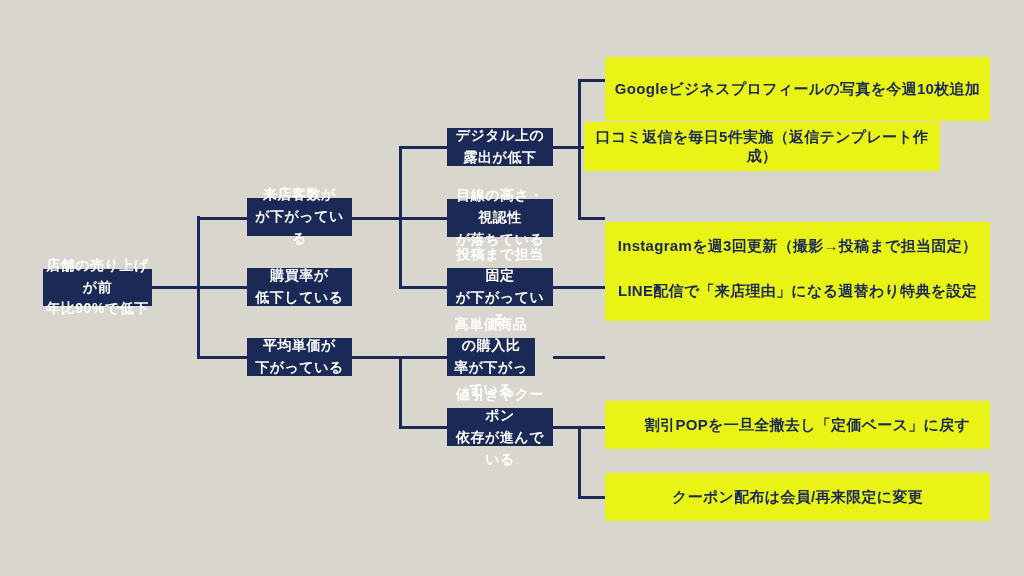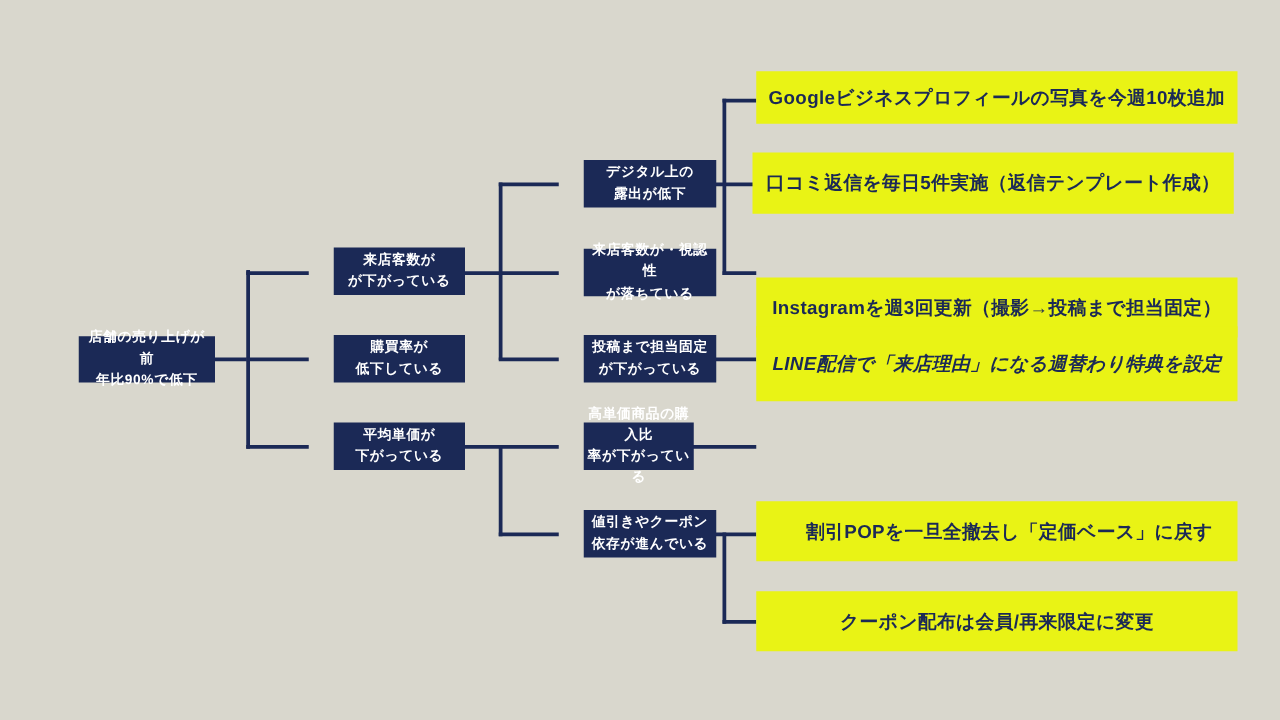--- a/index.html
+++ b/index.html
@@ -9,23 +9,23 @@
     --node_text:#ffffff;
   }
   html,body{margin:0;padding:0;}
   body{font-family:"Liberation Sans",sans-serif;background:var(--background);}
   .stage{
     position:relative;width:1024px;height:576px;
     background:var(--background);overflow:hidden;
   }
   .node{
     position:absolute;background:var(--navy);color:var(--node_text);
-    font-weight:700;font-size:11px;line-height:1.55;letter-spacing:.5px;
+    font-weight:700;font-size:14px;line-height:1.55;letter-spacing:.5px;
     display:flex;align-items:center;justify-content:center;text-align:center;
-    white-space:pre-line;box-sizing:border-box;padding:2px 3px;margin-left:20px;
+    white-space:pre-line;box-sizing:border-box;padding:2px 3px;
   }
   .action{
     position:absolute;background:var(--yellow);color:var(--navy);
     font-weight:700;font-size:15px;letter-spacing:.3px;
     display:flex;align-items:center;justify-content:center;text-align:center;
     box-sizing:border-box;padding:2px 8px;
   }
   .line{position:absolute;background:var(--navy);}
 </style>
 </head>
@@ -66,29 +66,29 @@
 
   <div class="node" style="left:247px;top:198px;width:105px;height:38px;">来店客数が
 が下がっている</div>
   <div class="node" style="left:247px;top:268px;width:105px;height:38px;">購買率が
 低下している</div>
   <div class="node" style="left:247px;top:338px;width:105px;height:38px;">平均単価が
 下がっている</div>
 
   <div class="node" style="left:447px;top:128px;width:106px;height:38px;">デジタル上の
 露出が低下</div>
-  <div class="node" style="left:447px;top:199px;width:106px;height:38px;">来店客数が・視認性
+  <div class="node" style="left:447px;top:199px;width:106px;height:38px;">目線の高さ・視認性
 が落ちている</div>
   <div class="node" style="left:447px;top:268px;width:106px;height:38px;">投稿まで担当固定
 が下がっている</div>
   <div class="node" style="left:447px;top:338px;width:88px;height:38px;">高単価商品の購入比
 率が下がっている</div>
   <div class="node" style="left:447px;top:408px;width:106px;height:38px;">値引きやクーポン
 依存が進んでいる</div>
 
-  <div class="action" style="left:605px;top:57px;width:385px;height:42px;">Googleビジネスプロフィールの写真を今週10枚追加</div>
-  <div class="action" style="left:602px;top:122px;width:385px;height:49px;">口コミ返信を毎日5件実施（返信テンプレート作成）</div>
+  <div class="action" style="left:605px;top:57px;width:385px;height:64px;">Googleビジネスプロフィールの写真を今週10枚追加</div>
+  <div class="action" style="left:584px;top:122px;width:356px;height:49px;">口コミ返信を毎日5件実施（返信テンプレート作成）</div>
   <div class="action" style="left:605px;top:194px;width:385px;height:48px;margin-top:28px;">Instagramを週3回更新（撮影→投稿まで担当固定）</div>
-  <div class="action" style="left:605px;top:261px;width:385px;height:60px;font-style:italic;">LINE配信で「来店理由」になる週替わり特典を設定</div>
+  <div class="action" style="left:605px;top:261px;width:385px;height:60px;">LINE配信で「来店理由」になる週替わり特典を設定</div>
   <div class="action" style="left:605px;top:401px;width:385px;height:48px;padding-left:28px;">割引POPを一旦全撤去し「定価ベース」に戻す</div>
   <div class="action" style="left:605px;top:473px;width:385px;height:48px;">クーポン配布は会員/再来限定に変更</div>
 
 </div>
 
 </body></html>

